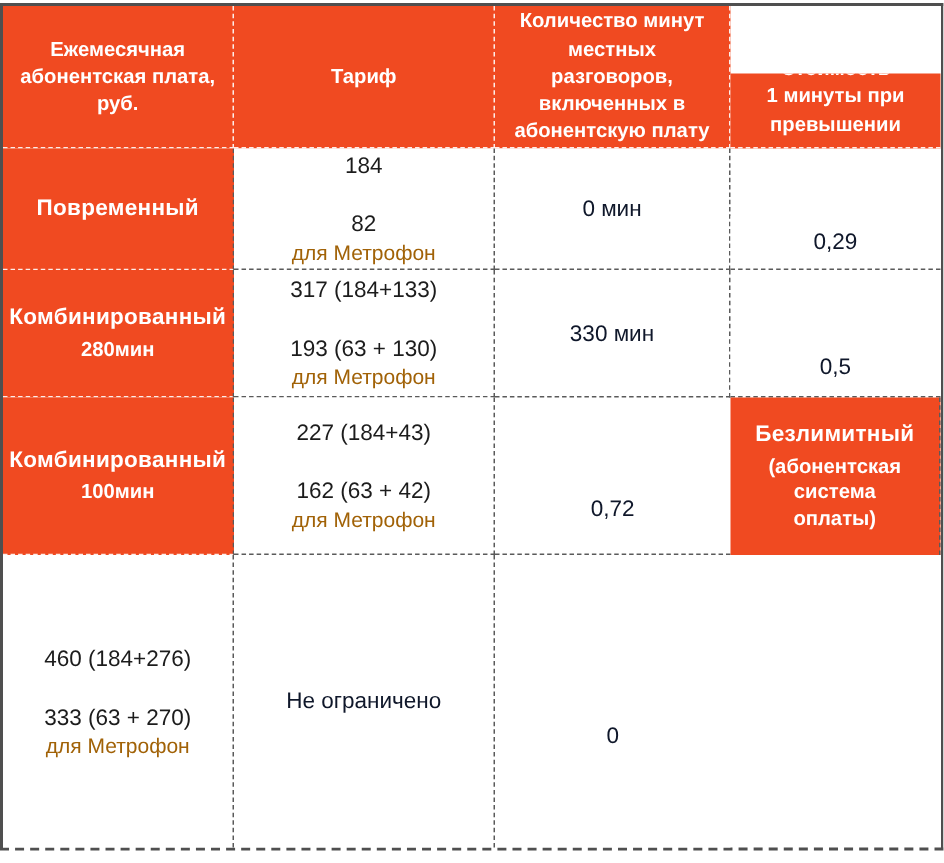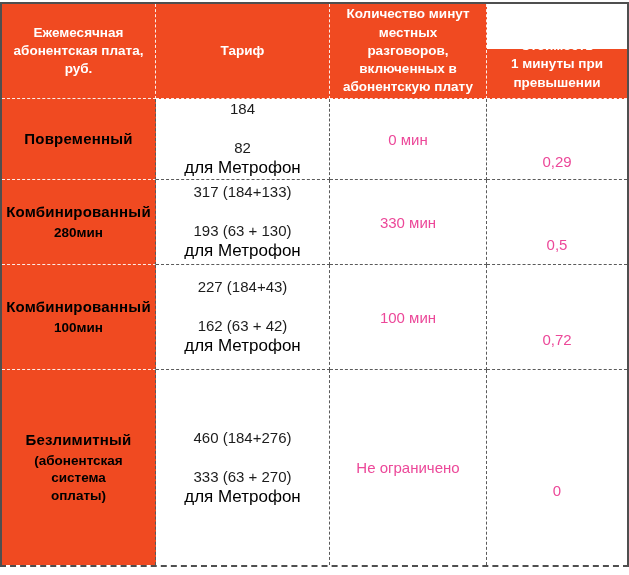--- a/index.html
+++ b/index.html
@@ -47,21 +47,21 @@
     white-space: pre-line;
     border-right: 1px dashed rgba(255,255,255,0.9);
     border-bottom: 1px dashed rgba(255,255,255,0.9);
     padding: 6px 8px;
   }
   .hdr.lastcol { border-right: none; }
 
   
   .tariff {
     background: #F04A21;
-    color: #000000;
+    color: #ffffff;
     border-bottom: 1px dashed rgba(255,255,255,0.9);
     border-right: 1px dashed #5a5a5a;
     padding: 4px 4px;
   }
   .tariff.lastrow { border-bottom: none; }
   .tname {
     font-weight: bold;
     font-size: 15px;
     line-height: 1.3;
     letter-spacing: 0.2px;
@@ -73,29 +73,29 @@
     white-space: pre-line;
     margin-top: 2px;
   }
   .tsub:empty { display: none; }
 
   
   .fee { background: #ffffff; color: #1c1c1c; font-size: 15px; padding: 4px 18px; }
   .fee-main { margin-bottom: 22px; }
   .fee-metro { }
   .metro-note {
-    font-size: 17px;
-    color: #000000;
+    font-size: 14px;
+    color: #a16207;
     margin-top: 2px;
   }
 
   
   .mins, .price {
     background: #ffffff;
-    color: #ec4899;
+    color: #0f172a;
     font-size: 15px;
   }
 </style>
 </head>
 <body>
 
 <div class="page">
   <div class="tbl">
 
     <div class="cell hdr">Ежемесячная
@@ -137,21 +137,20 @@
 
     <div class="cell tariff">
       <div class="tname">Комбинированный</div>
       <div class="tsub">100мин</div>
     </div>
     <div class="cell fee">
       <div class="fee-main">227 (184+43)</div>
       <div class="fee-metro">162 (63 + 42)</div>
       <div class="metro-note">для Метрофон</div>
     </div>
-    <div class="cell mins">100 мин</div>
     <div class="cell price lastcol">0,72</div>
 
     <div class="cell tariff lastrow">
       <div class="tname">Безлимитный</div>
       <div class="tsub">(абонентская система
 оплаты)</div>
     </div>
     <div class="cell fee lastrow">
       <div class="fee-main">460 (184+276)</div>
       <div class="fee-metro">333 (63 + 270)</div>

